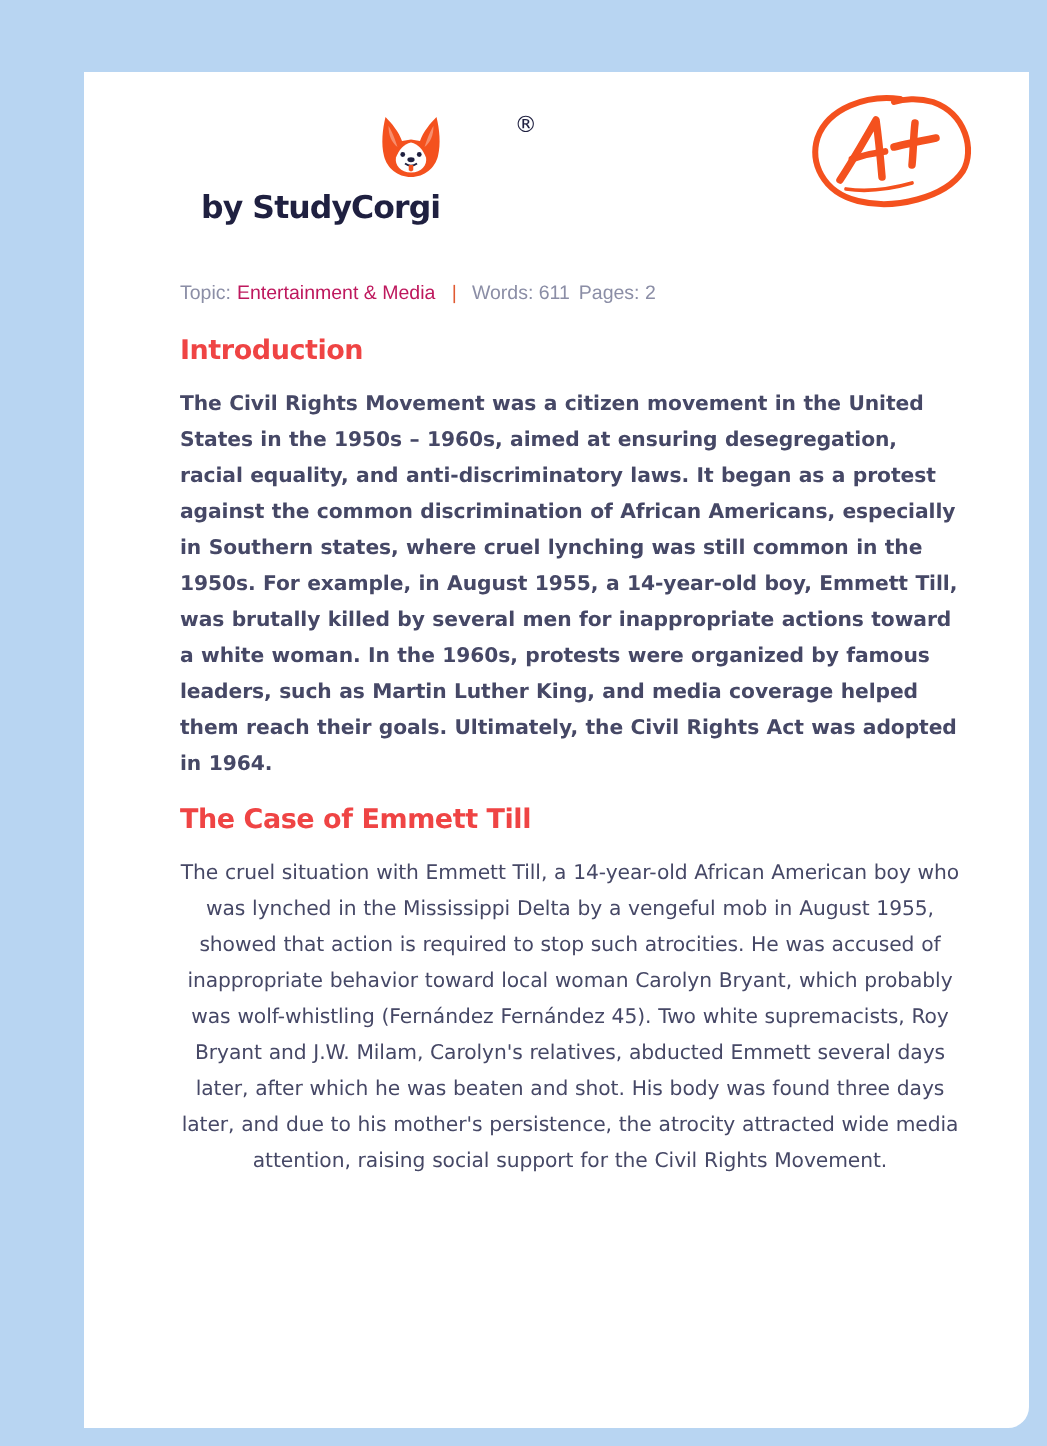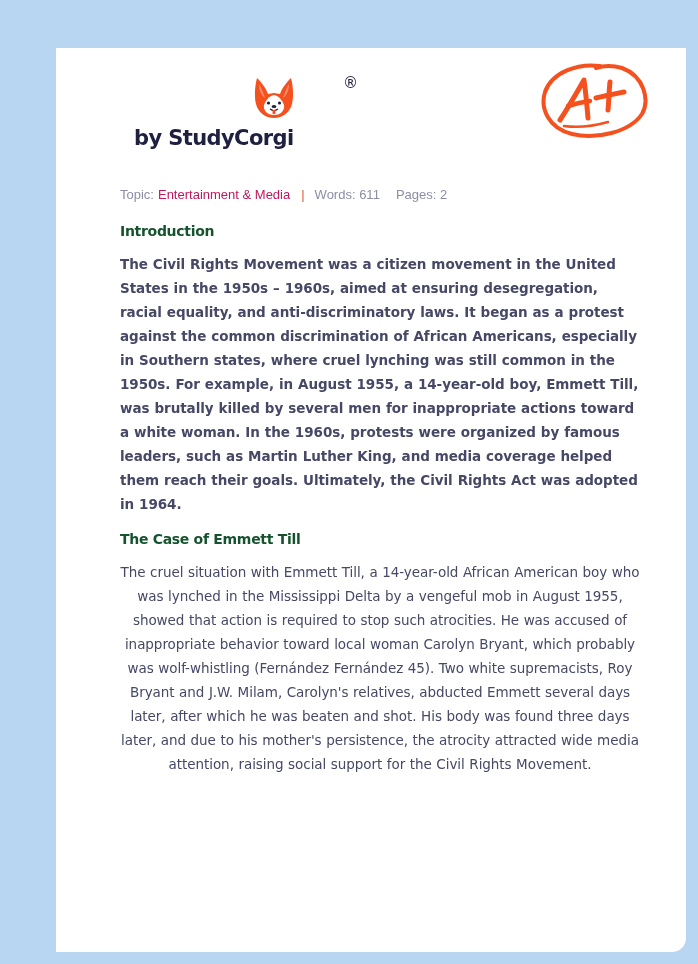--- a/index.html
+++ b/index.html
@@ -47,24 +47,24 @@
       color: #25264a; letter-spacing: -0.5px;
     }
     .meta {
       margin-top: 11px;
       font-family: Liberation Sans, sans-serif;
       font-size: 13px; color: #8b8ea6;
       display: flex; align-items: center;
     }
     .meta .topic-value { color: #be185d; margin-left: 4px; }
     .meta .sep { color: #e05a32; margin: 0 10px 0 11px; }
-    .meta .pages { margin-left: 16px; }
+    .meta .pages { margin-left: 6px; }
     h2 {
       font-family: "DejaVu Sans", sans-serif;
-      font-weight: bold; font-size: 14px; color: #14532d;
+      font-weight: bold; font-size: 18px; color: #ef4444;
       letter-spacing: -0.3px;
     }
     .intro-h { margin-top: 21px; }
     .case-h { margin-top: 15px; }
     p.body {
       font-family: "DejaVu Sans", sans-serif;
       font-size: 13.5px; line-height: 24px; color: #464866;
       letter-spacing: -0.05px;
       word-spacing: 0.3px;
     }

